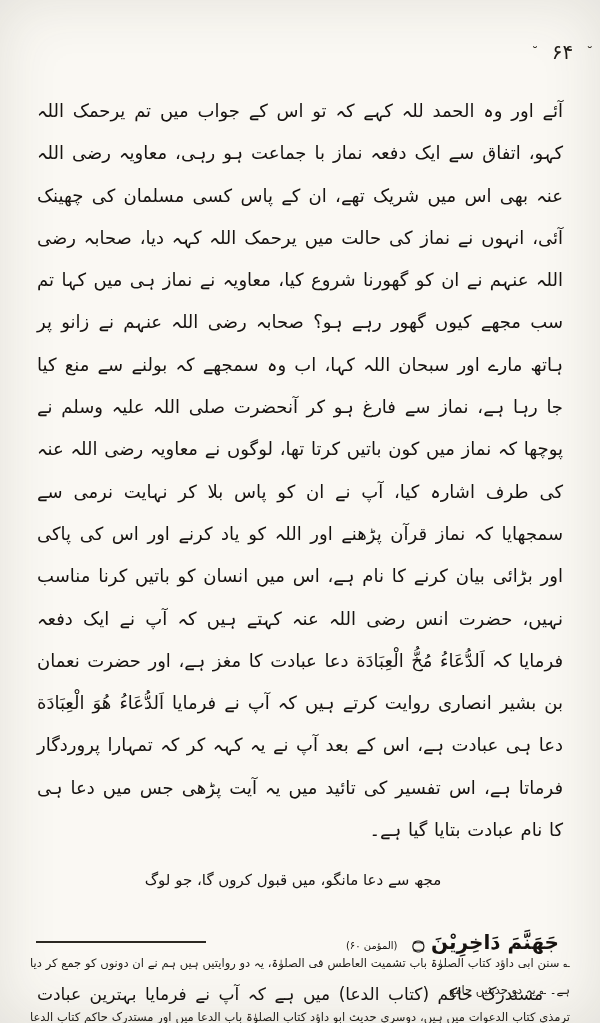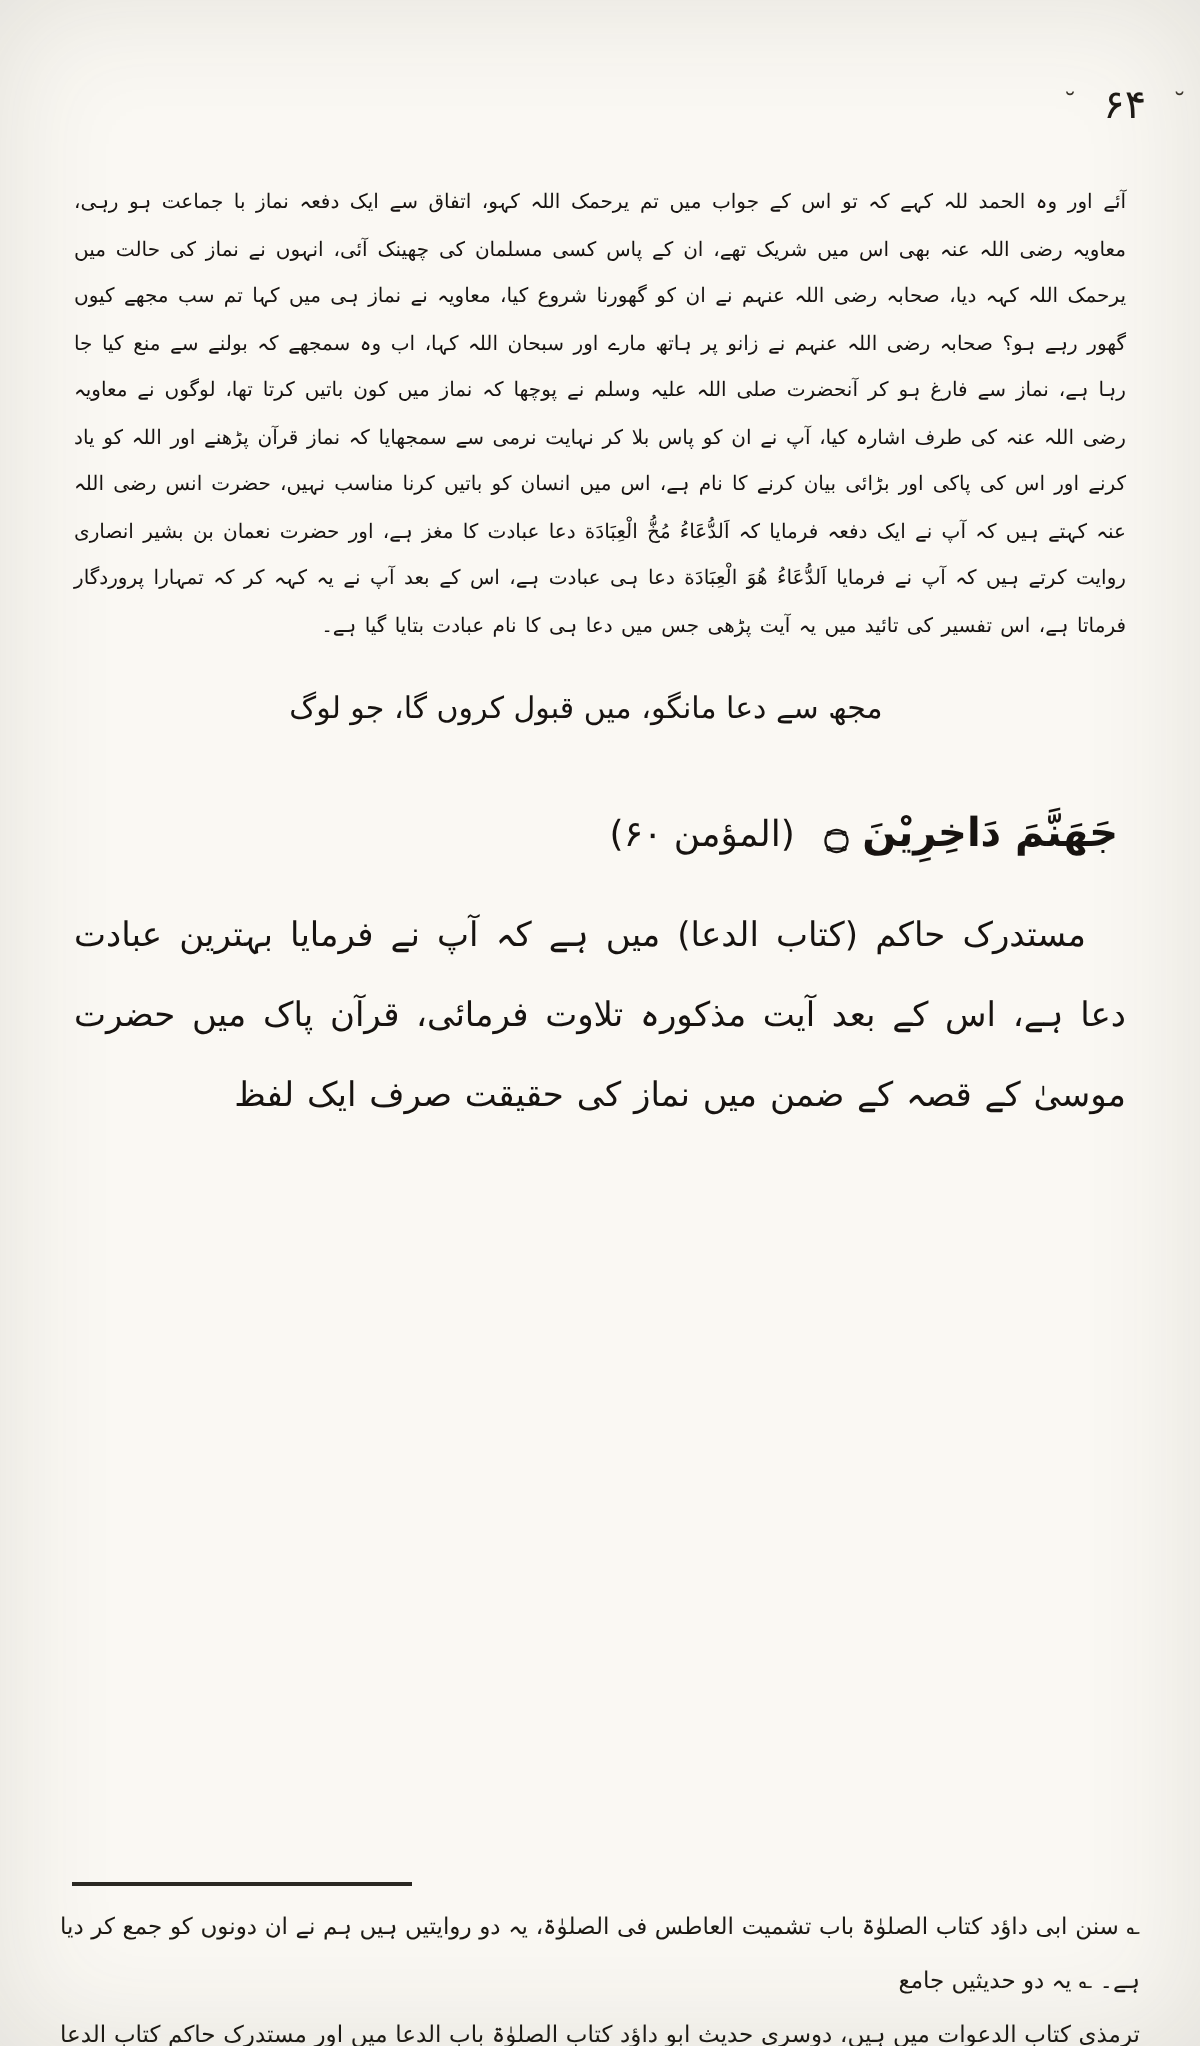--- a/index.html
+++ b/index.html
@@ -41,21 +41,21 @@
   
   .content {
     position: absolute;
     top: 90px;
     right: 37px;
     left: 37px;
     direction: rtl;
   }
   .body-para {
     margin: 0;
-    font-size: 10px;
+    font-size: 18px;
     line-height: 2.35;
     text-align: justify;
     word-spacing: 1px;
   }
   
   .verse-block {
     margin: 14px 4px 10px 4px;
   }
   .verse-row {
     display: flex;
@@ -63,21 +63,21 @@
     margin-bottom: 14px;
   }
   .verse-arabic {
     flex: 1.12;
     font-size: 20px;
     font-weight: 700;
     line-height: 1.9;
     text-align: right;
   }
   .verse-ref {
-    font-size: 18px;
+    font-size: 10px;
     font-weight: 400;
     margin-right: 8px;
     white-space: nowrap;
   }
   .verse-urdu {
     flex: 1;
     font-size: 15px;
     line-height: 2;
     text-align: center;
     padding-right: 14px;

